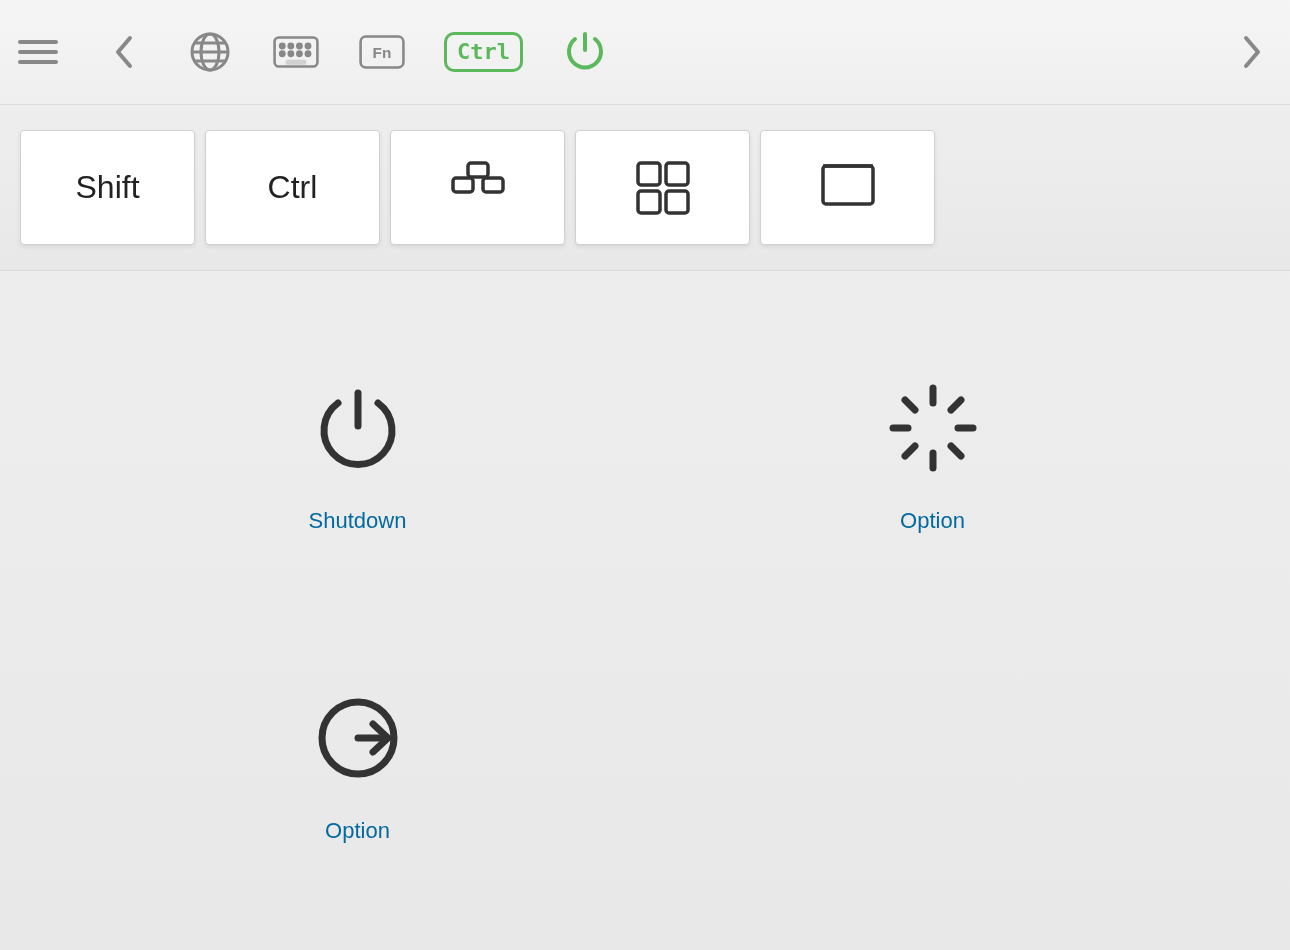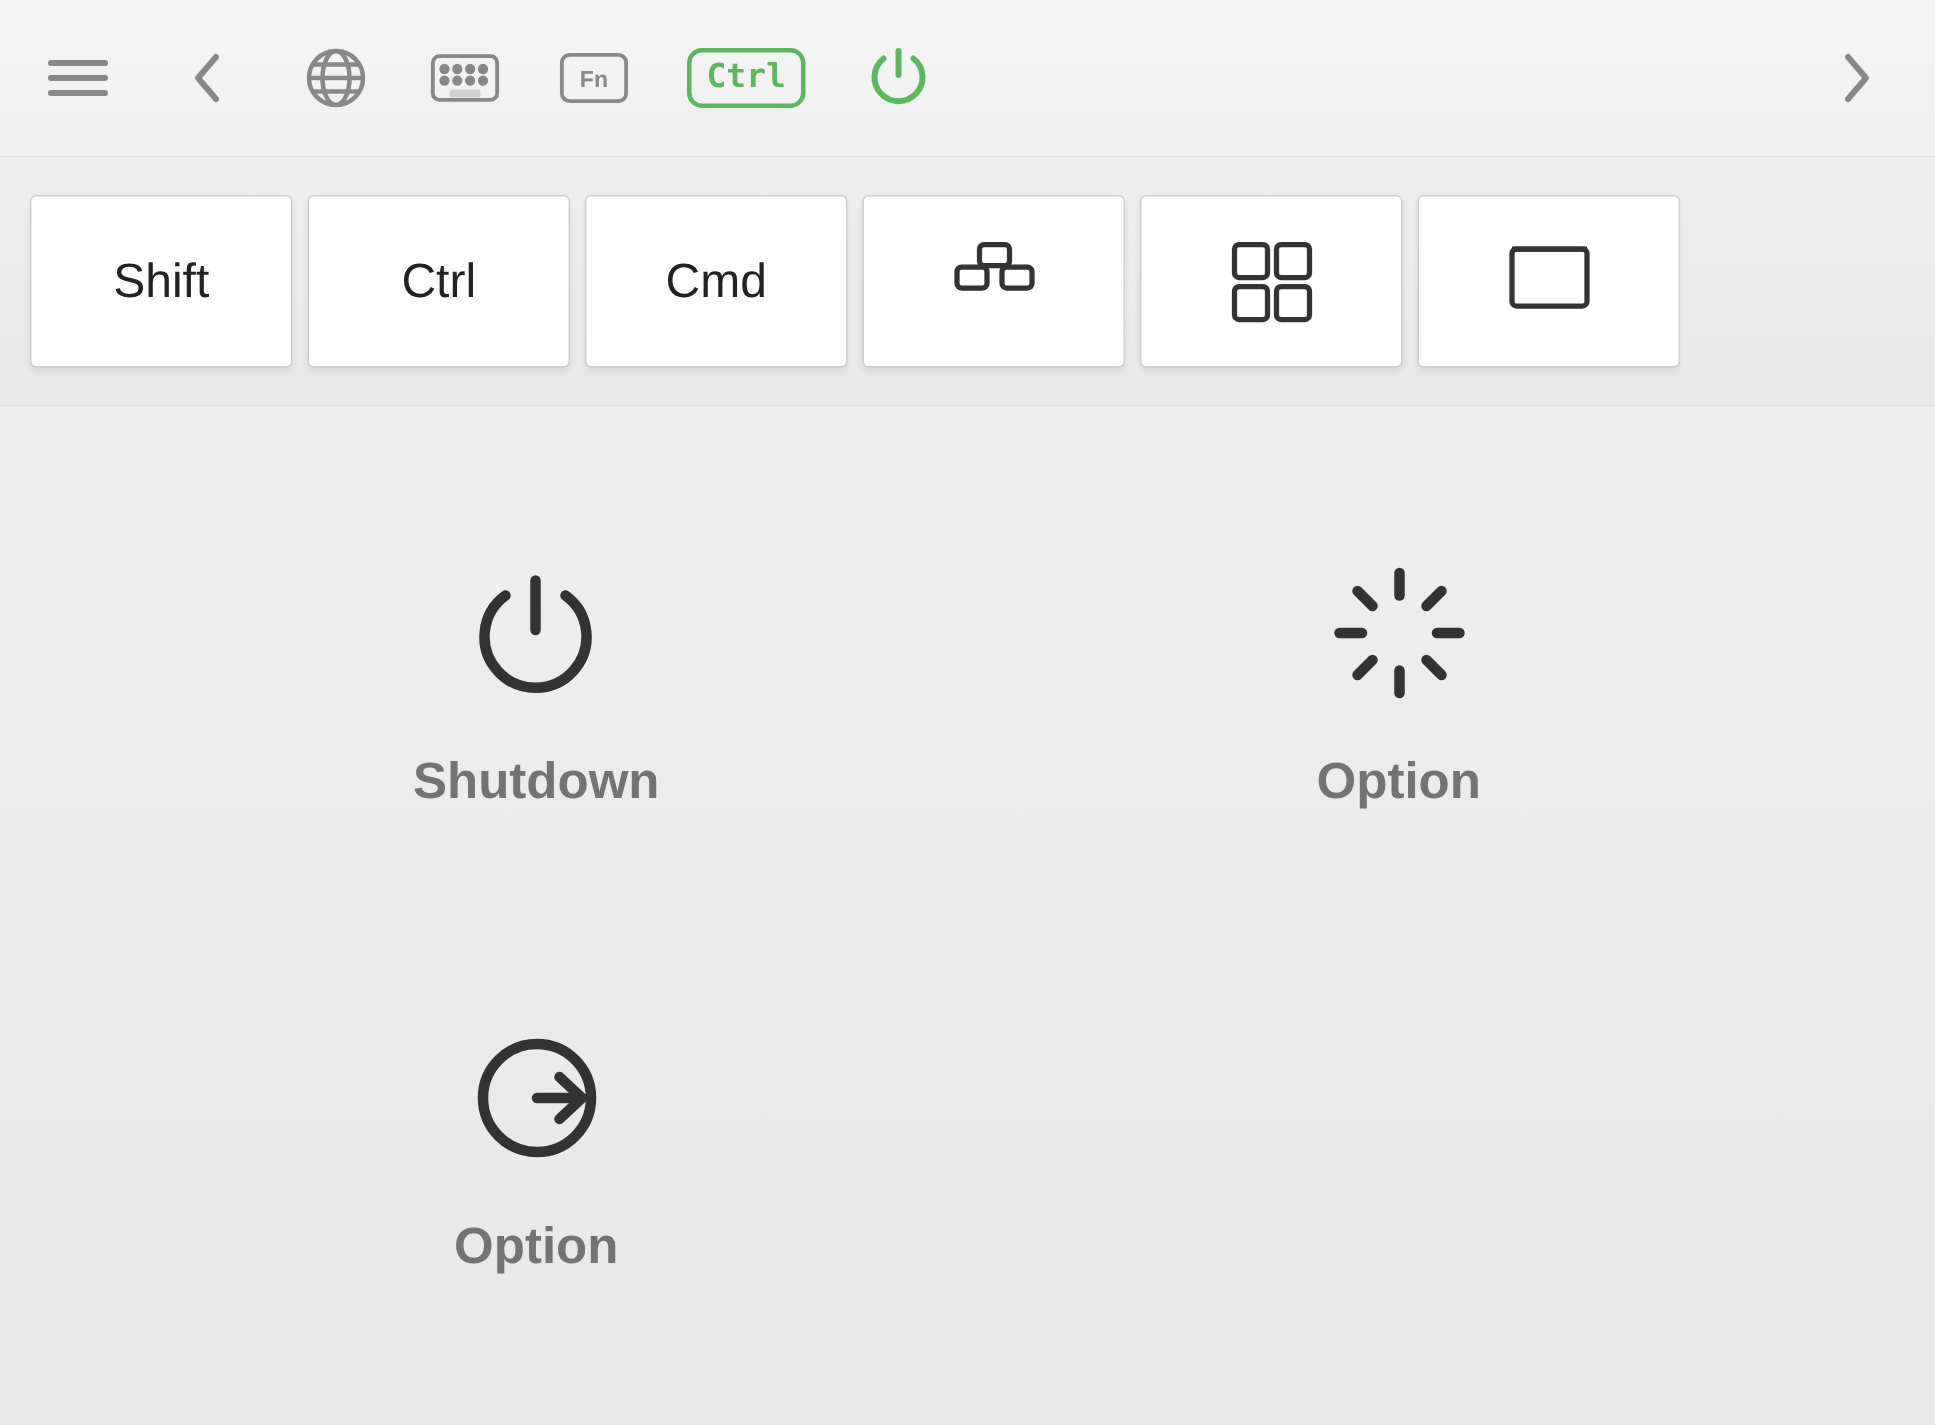--- a/index.html
+++ b/index.html
@@ -14,21 +14,21 @@
       background: linear-gradient(to bottom, #f0f0f0, #e8e8e8);
       font-family: -apple-system, BlinkMacSystemFont, 'Helvetica Neue', Arial, sans-serif;
       overflow: hidden;
     }
 
     
     .toolbar {
       display: flex;
       align-items: center;
       height: 105px;
-      padding: 0 28px;
+      padding: 0 14px;
       border-bottom: 1px solid #ddd;
       background: linear-gradient(to bottom, #f5f5f5, #efefef);
       gap: 38px;
     }
 
     .toolbar-item {
       display: flex;
       align-items: center;
       justify-content: center;
       cursor: pointer;
@@ -117,23 +117,23 @@
       gap: 30px;
     }
 
     .action-item svg {
       width: 100px;
       height: 100px;
       color: #333;
     }
 
     .action-label {
-      font-size: 34px;
-      font-weight: 700;
-      color: #737373;
+      font-size: 22px;
+      font-weight: 400;
+      color: #0369a1;
     }
   </style>
 </head>
 <body>
 
 <div class="toolbar">
 
   <div class="toolbar-item">
     <svg viewBox="0 0 48 48" fill="none" stroke="currentColor" stroke-width="4" stroke-linecap="round">
       <line x1="6" y1="14" x2="42" y2="14"></line>
@@ -207,21 +207,20 @@
     </svg>
   </div>
 </div>
 
 <div class="key-row">
 
   <button class="key-btn key-btn-text">Shift</button>
 
   <button class="key-btn key-btn-text">Ctrl</button>
 
-  <button class="key-btn key-btn-text">Cmd</button>
 
 
   <button class="key-btn key-btn-icon">
     <svg viewBox="0 0 60 60" fill="none" stroke="currentColor" stroke-width="3.5">
       <rect x="5" y="20" width="20" height="14" rx="3"></rect>
       <rect x="35" y="20" width="20" height="14" rx="3"></rect>
       <rect x="20" y="5" width="20" height="14" rx="3"></rect>
     </svg>
   </button>
 

